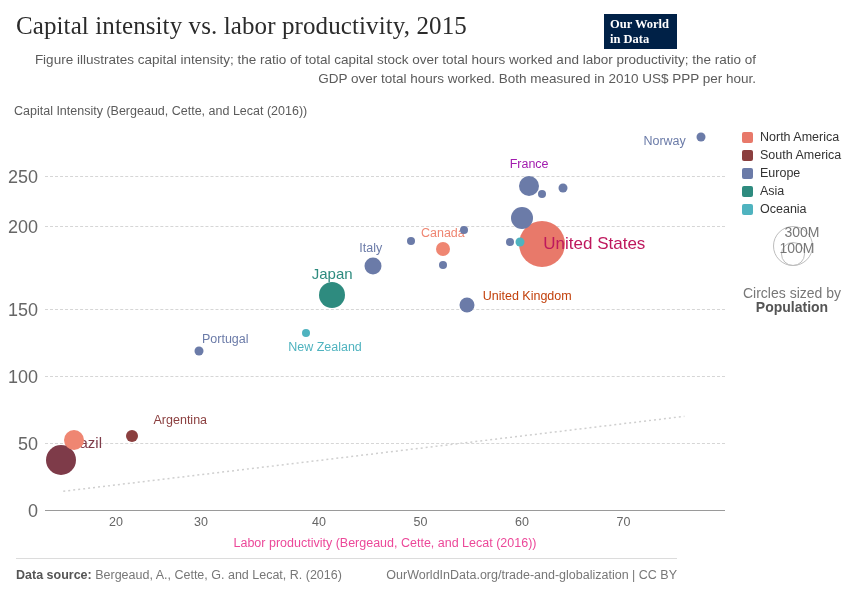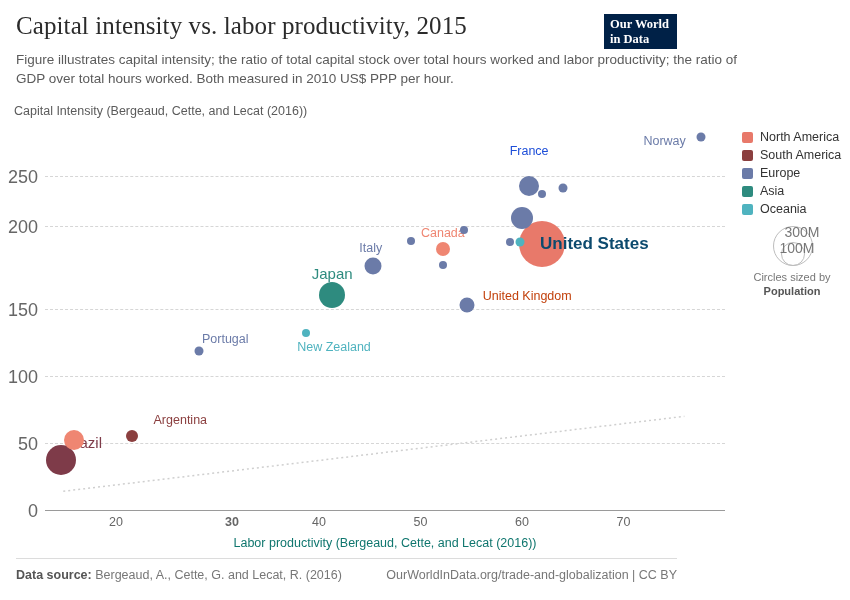--- a/index.html
+++ b/index.html
@@ -32,20 +32,21 @@
     letter-spacing: 0.1px;
   }
   .subtitle {
     position: absolute;
     left: 16px;
     top: 50px;
     width: 740px;
     font-size: 13.5px;
     line-height: 19px;
     color: #5b5b5b;
+    text-align: right;
   }
   .owid-logo {
     position: absolute;
     right: 16px;
     top: 14px;
     width: 73px;
     height: 35px;
     background: #002147;
     color: #ffffff;
     font-family: "Liberation Serif", serif;
@@ -104,21 +105,21 @@
     white-space: nowrap;
   }
   .x-axis-label {
     position: absolute;
     top: 100%;
     margin-top: 26px;
     left: 0;
     width: 100%;
     text-align: center;
     font-size: 12.5px;
-    color: #0f766e;
+    color: #ec4899;
   }
   .bubble {
     position: absolute;
     border-radius: 50%;
     transform: translate(-50%, -50%);
   }
   .pt-label {
     position: absolute;
     font-size: 12.5px;
     white-space: nowrap;
@@ -184,24 +185,24 @@
     left: 50%;
   }
   .size-text {
     position: absolute;
     font-size: 14px;
     color: #777777;
     white-space: nowrap;
     transform: translateX(-50%);
   }
   .size-caption {
-    font-size: 11px;
+    font-size: 14px;
     color: #777777;
     line-height: 14px;
-    margin-top: 2px;
+    margin-top: 18px;
   }
   .size-caption b {
     color: #555555;
   }
 
   
   .footer-rule {
     position: absolute;
     left: 16px;
     right: 16px;
@@ -258,52 +259,52 @@
       <div class="grid-line" style="top: 187.31px;">
         <div class="ytick">150</div>
       </div>
       <div class="grid-line" style="top: 104px;">
         <div class="ytick">200</div>
       </div>
       <div class="grid-line" style="top: 53.5172px;">
         <div class="ytick">250</div>
       </div>
       <div class="xtick" style="left: 71.0448px;">20</div>
-      <div class="xtick" style="left: 187px; font-weight: bold;">30</div>
+      <div class="xtick" style="left: 156px;">30</div>
       <div class="xtick" style="left: 274.03px; text-align: center;">40</div>
       <div class="xtick" style="left: 375.522px;">50</div>
       <div class="xtick" style="left: 477.015px;">60</div>
       <div class="xtick" style="left: 578.507px;">70</div>
       <div class="bubble" title="United States" style="left: 497.313px; top: 121.752px; width: 46px; height: 46px; background: rgb(232, 121, 106);"></div>
-      <div class="pt-label big" style="left: 549.313px; top: 121.752px; color: #0c4a6e; font-weight: bold;">United States</div>
+      <div class="pt-label big" style="left: 549.313px; top: 121.752px; color: #be185d;">United States</div>
       <div class="bubble" title="Brazil" style="left: 16.2388px; top: 338.497px; width: 30px; height: 30px; background: rgb(126, 59, 73);"></div>
       <div class="pt-label mid" style="left: 38.2388px; top: 320.497px; color: rgb(126, 59, 73);">Brazil</div>
       <div class="bubble" title="Mexico" style="left: 29.4328px; top: 318.428px; width: 20px; height: 20px; background: rgb(239, 134, 114);"></div>
       <div class="bubble" title="Argentina" style="left: 87.2836px; top: 314.414px; width: 12px; height: 12px; background: rgb(139, 63, 63);"></div>
       <div class="pt-label" style="left: 87.2836px; top: 298.414px; color: rgb(139, 63, 63); margin-left: 48px;">Argentina</div>
       <div class="bubble" title="Portugal" style="left: 154.269px; top: 228.786px; width: 9px; height: 9px; background: rgb(107, 123, 168);"></div>
       <div class="pt-label" style="left: 180.269px; top: 216.786px; color: rgb(107, 123, 168);">Portugal</div>
       <div class="bubble" title="New Zealand" style="left: 260.836px; top: 211.393px; width: 8px; height: 8px; background: rgb(79, 179, 191);"></div>
-      <div class="pt-label" style="left: 289px; top: 225.393px; color: rgb(79, 179, 191);">New Zealand</div>
+      <div class="pt-label" style="left: 280px; top: 225.393px; color: rgb(79, 179, 191);">New Zealand</div>
       <div class="bubble" title="Japan" style="left: 287.224px; top: 172.593px; width: 26px; height: 26px; background: rgb(46, 139, 127);"></div>
       <div class="pt-label mid" style="left: 287.224px; top: 150.593px; color: rgb(46, 139, 127);">Japan</div>
       <div class="bubble" title="Italy" style="left: 327.821px; top: 144.497px; width: 17px; height: 17px; background: rgb(107, 123, 168);"></div>
       <div class="pt-label" style="left: 325.821px; top: 126.497px; color: rgb(107, 123, 168);">Italy</div>
       <div class="bubble" title="Spain" style="left: 366.388px; top: 119.076px; width: 8px; height: 8px; background: rgb(107, 123, 168);"></div>
       <div class="bubble" title="Canada" style="left: 397.851px; top: 127.103px; width: 14px; height: 14px; background: rgb(239, 134, 114);"></div>
       <div class="pt-label" style="left: 397.851px; top: 111.103px; color: rgb(239, 134, 114);">Canada</div>
       <div class="bubble" title="Australia" style="left: 397.851px; top: 143.159px; width: 8px; height: 8px; background: rgb(107, 123, 168);"></div>
       <div class="bubble" title="Netherlands" style="left: 419.164px; top: 108.372px; width: 8px; height: 8px; background: rgb(107, 123, 168);"></div>
       <div class="bubble" title="United Kingdom" style="left: 422.209px; top: 183.297px; width: 15px; height: 15px; background: rgb(107, 123, 168);"></div>
       <div class="pt-label" style="left: 482.209px; top: 174px; color: #c2410c;">United Kingdom</div>
       <div class="bubble" title="Finland" style="left: 464.836px; top: 120.414px; width: 8px; height: 8px; background: rgb(107, 123, 168);"></div>
       <div class="bubble" title="Sweden" style="left: 474.985px; top: 120.414px; width: 9px; height: 9px; background: rgb(79, 179, 191);"></div>
       <div class="bubble" title="Germany" style="left: 477.015px; top: 96.331px; width: 22px; height: 22px; background: rgb(107, 123, 168);"></div>
       <div class="bubble" title="France" style="left: 484.119px; top: 64.2207px; width: 20px; height: 20px; background: rgb(107, 123, 168);"></div>
-      <div class="pt-label" style="left: 484.119px; top: 29px; color: #1d4ed8;">France</div>
+      <div class="pt-label" style="left: 484.119px; top: 42px; color: #a21caf;">France</div>
       <div class="bubble" title="Belgium" style="left: 497.313px; top: 72.2483px; width: 8px; height: 8px; background: rgb(107, 123, 168);"></div>
       <div class="bubble" title="Denmark" style="left: 517.612px; top: 65.5586px; width: 9px; height: 9px; background: rgb(107, 123, 168);"></div>
       <div class="bubble" title="Norway" style="left: 655.642px; top: 14.7172px; width: 9px; height: 9px; background: rgb(107, 123, 168);"></div>
       <div class="pt-label" style="left: 619.642px; top: 18.7172px; color: rgb(107, 123, 168);">Norway</div>
     </div>
 
   <div class="legend" id="legend">
       <div class="legend-row">
         <span class="legend-swatch" style="background: rgb(232, 121, 106);"></span>
         <span class="legend-label">North America</span>

